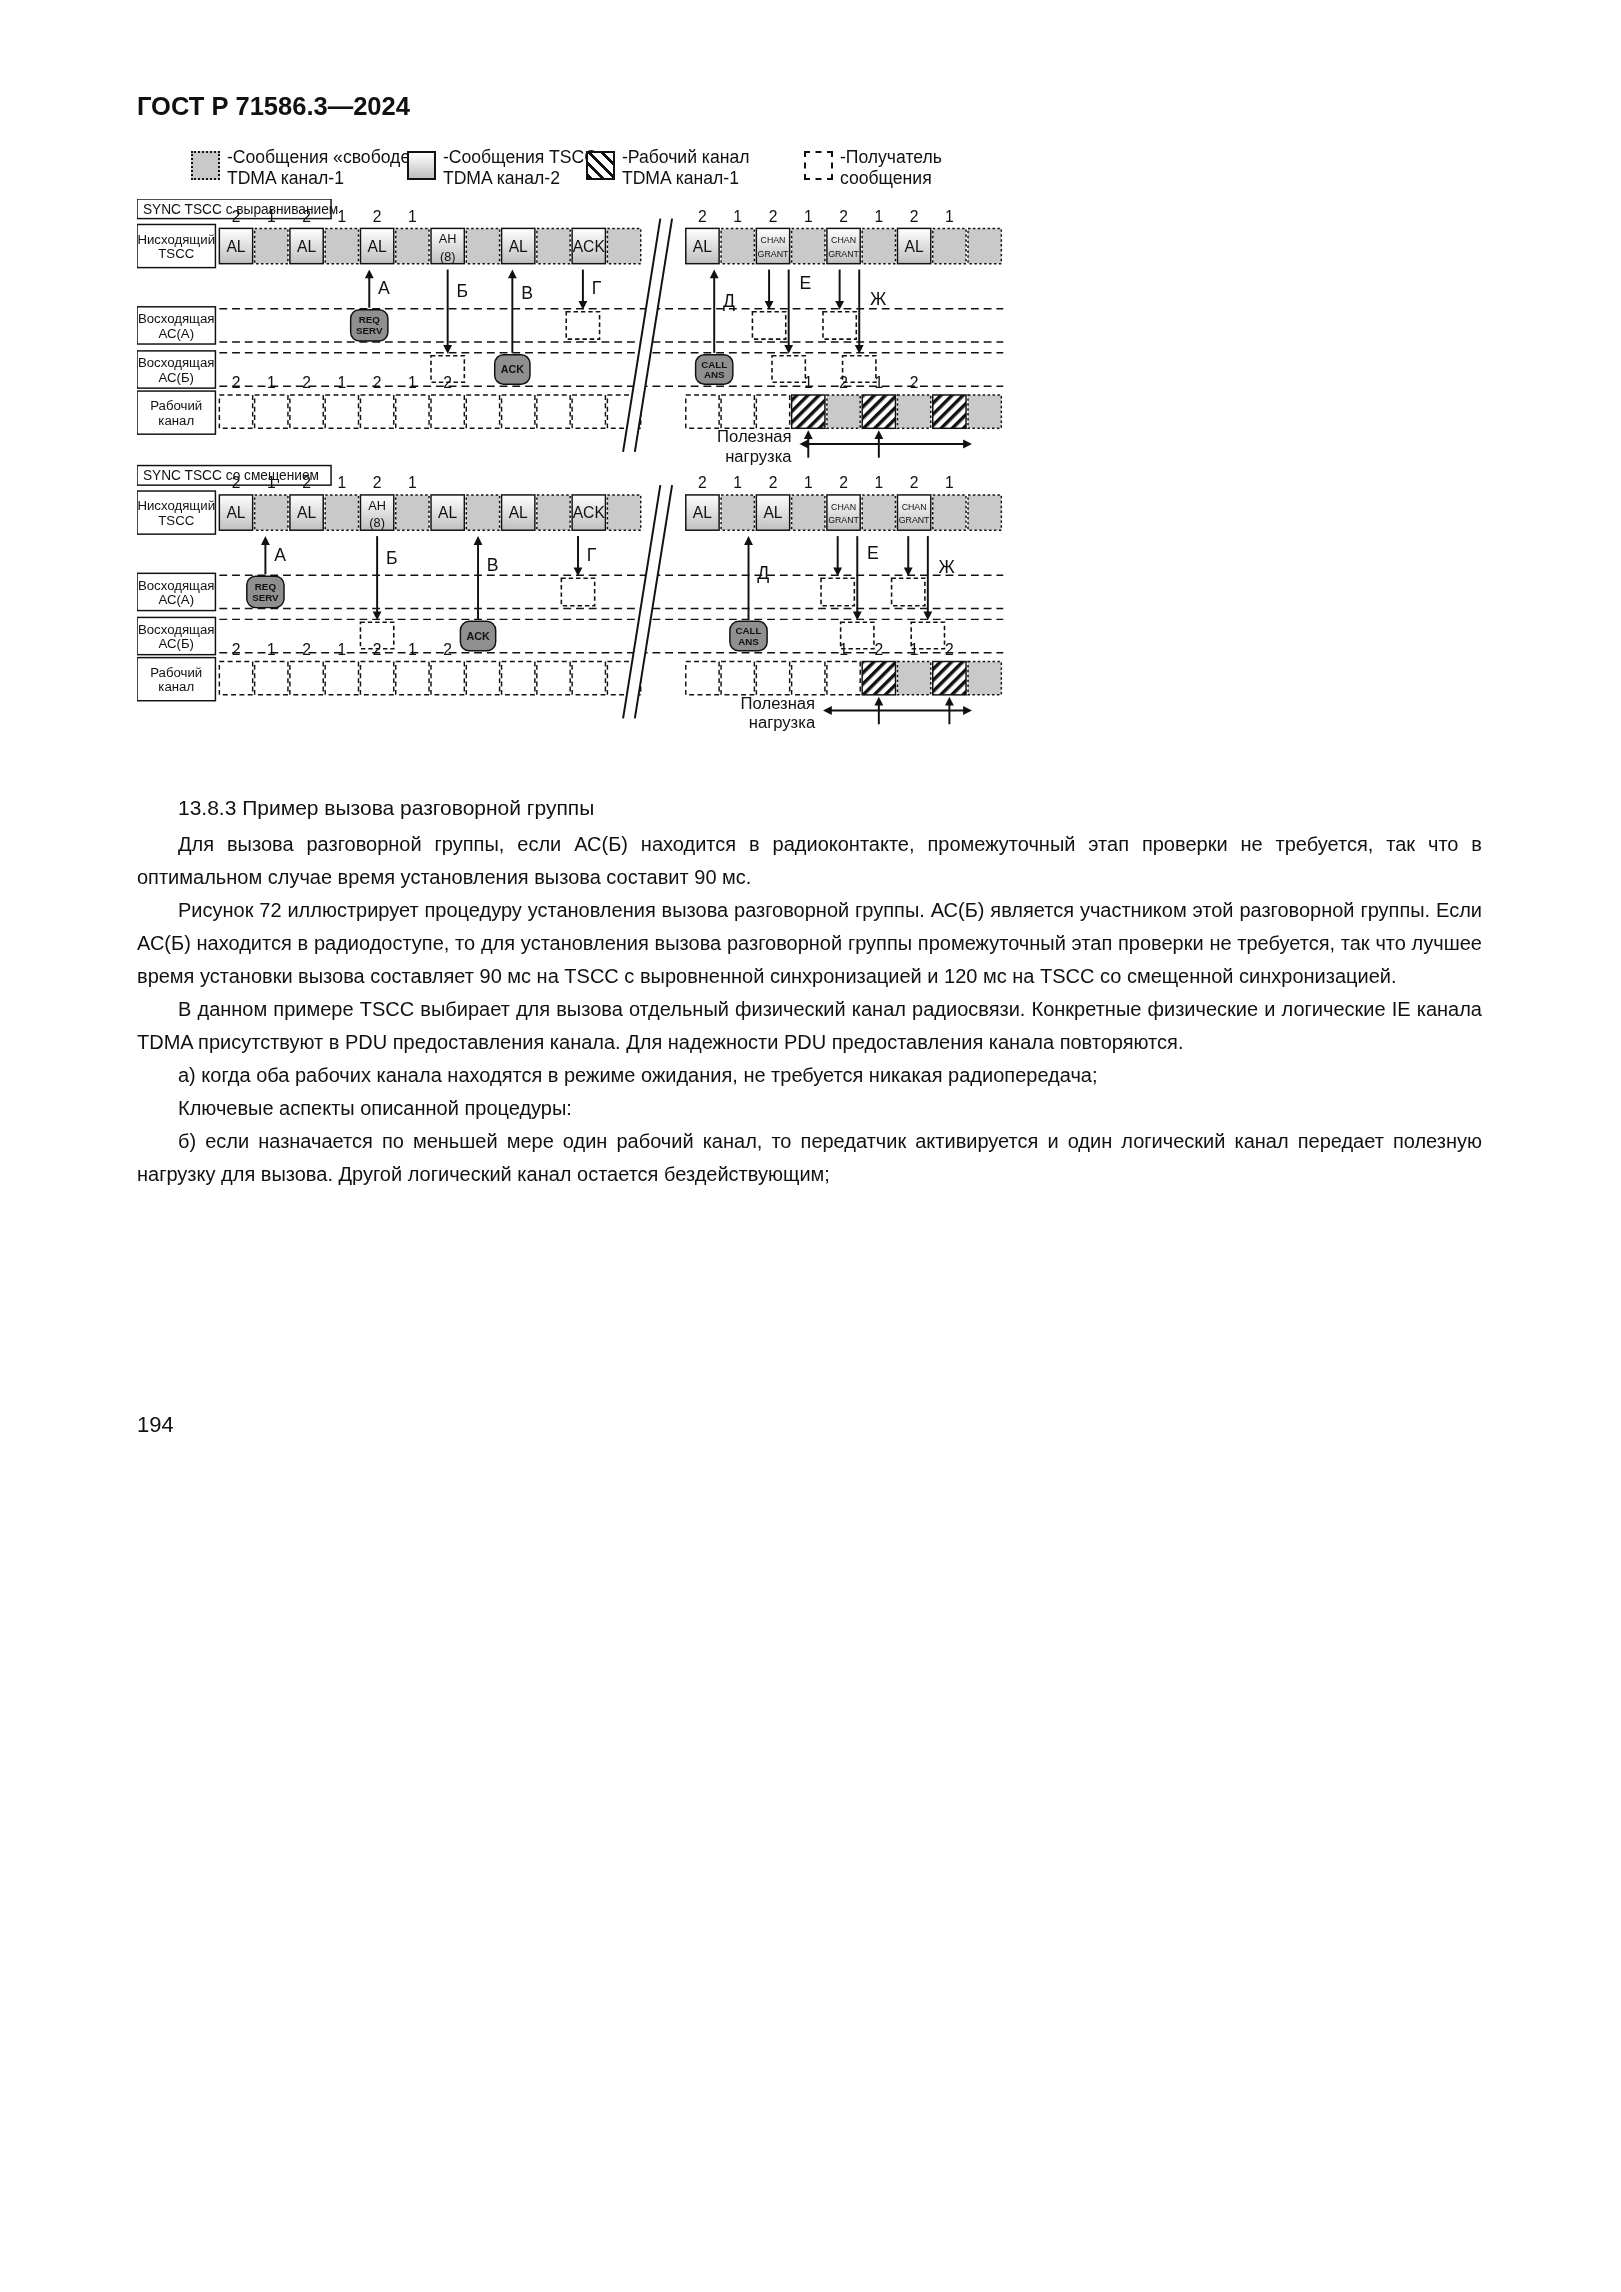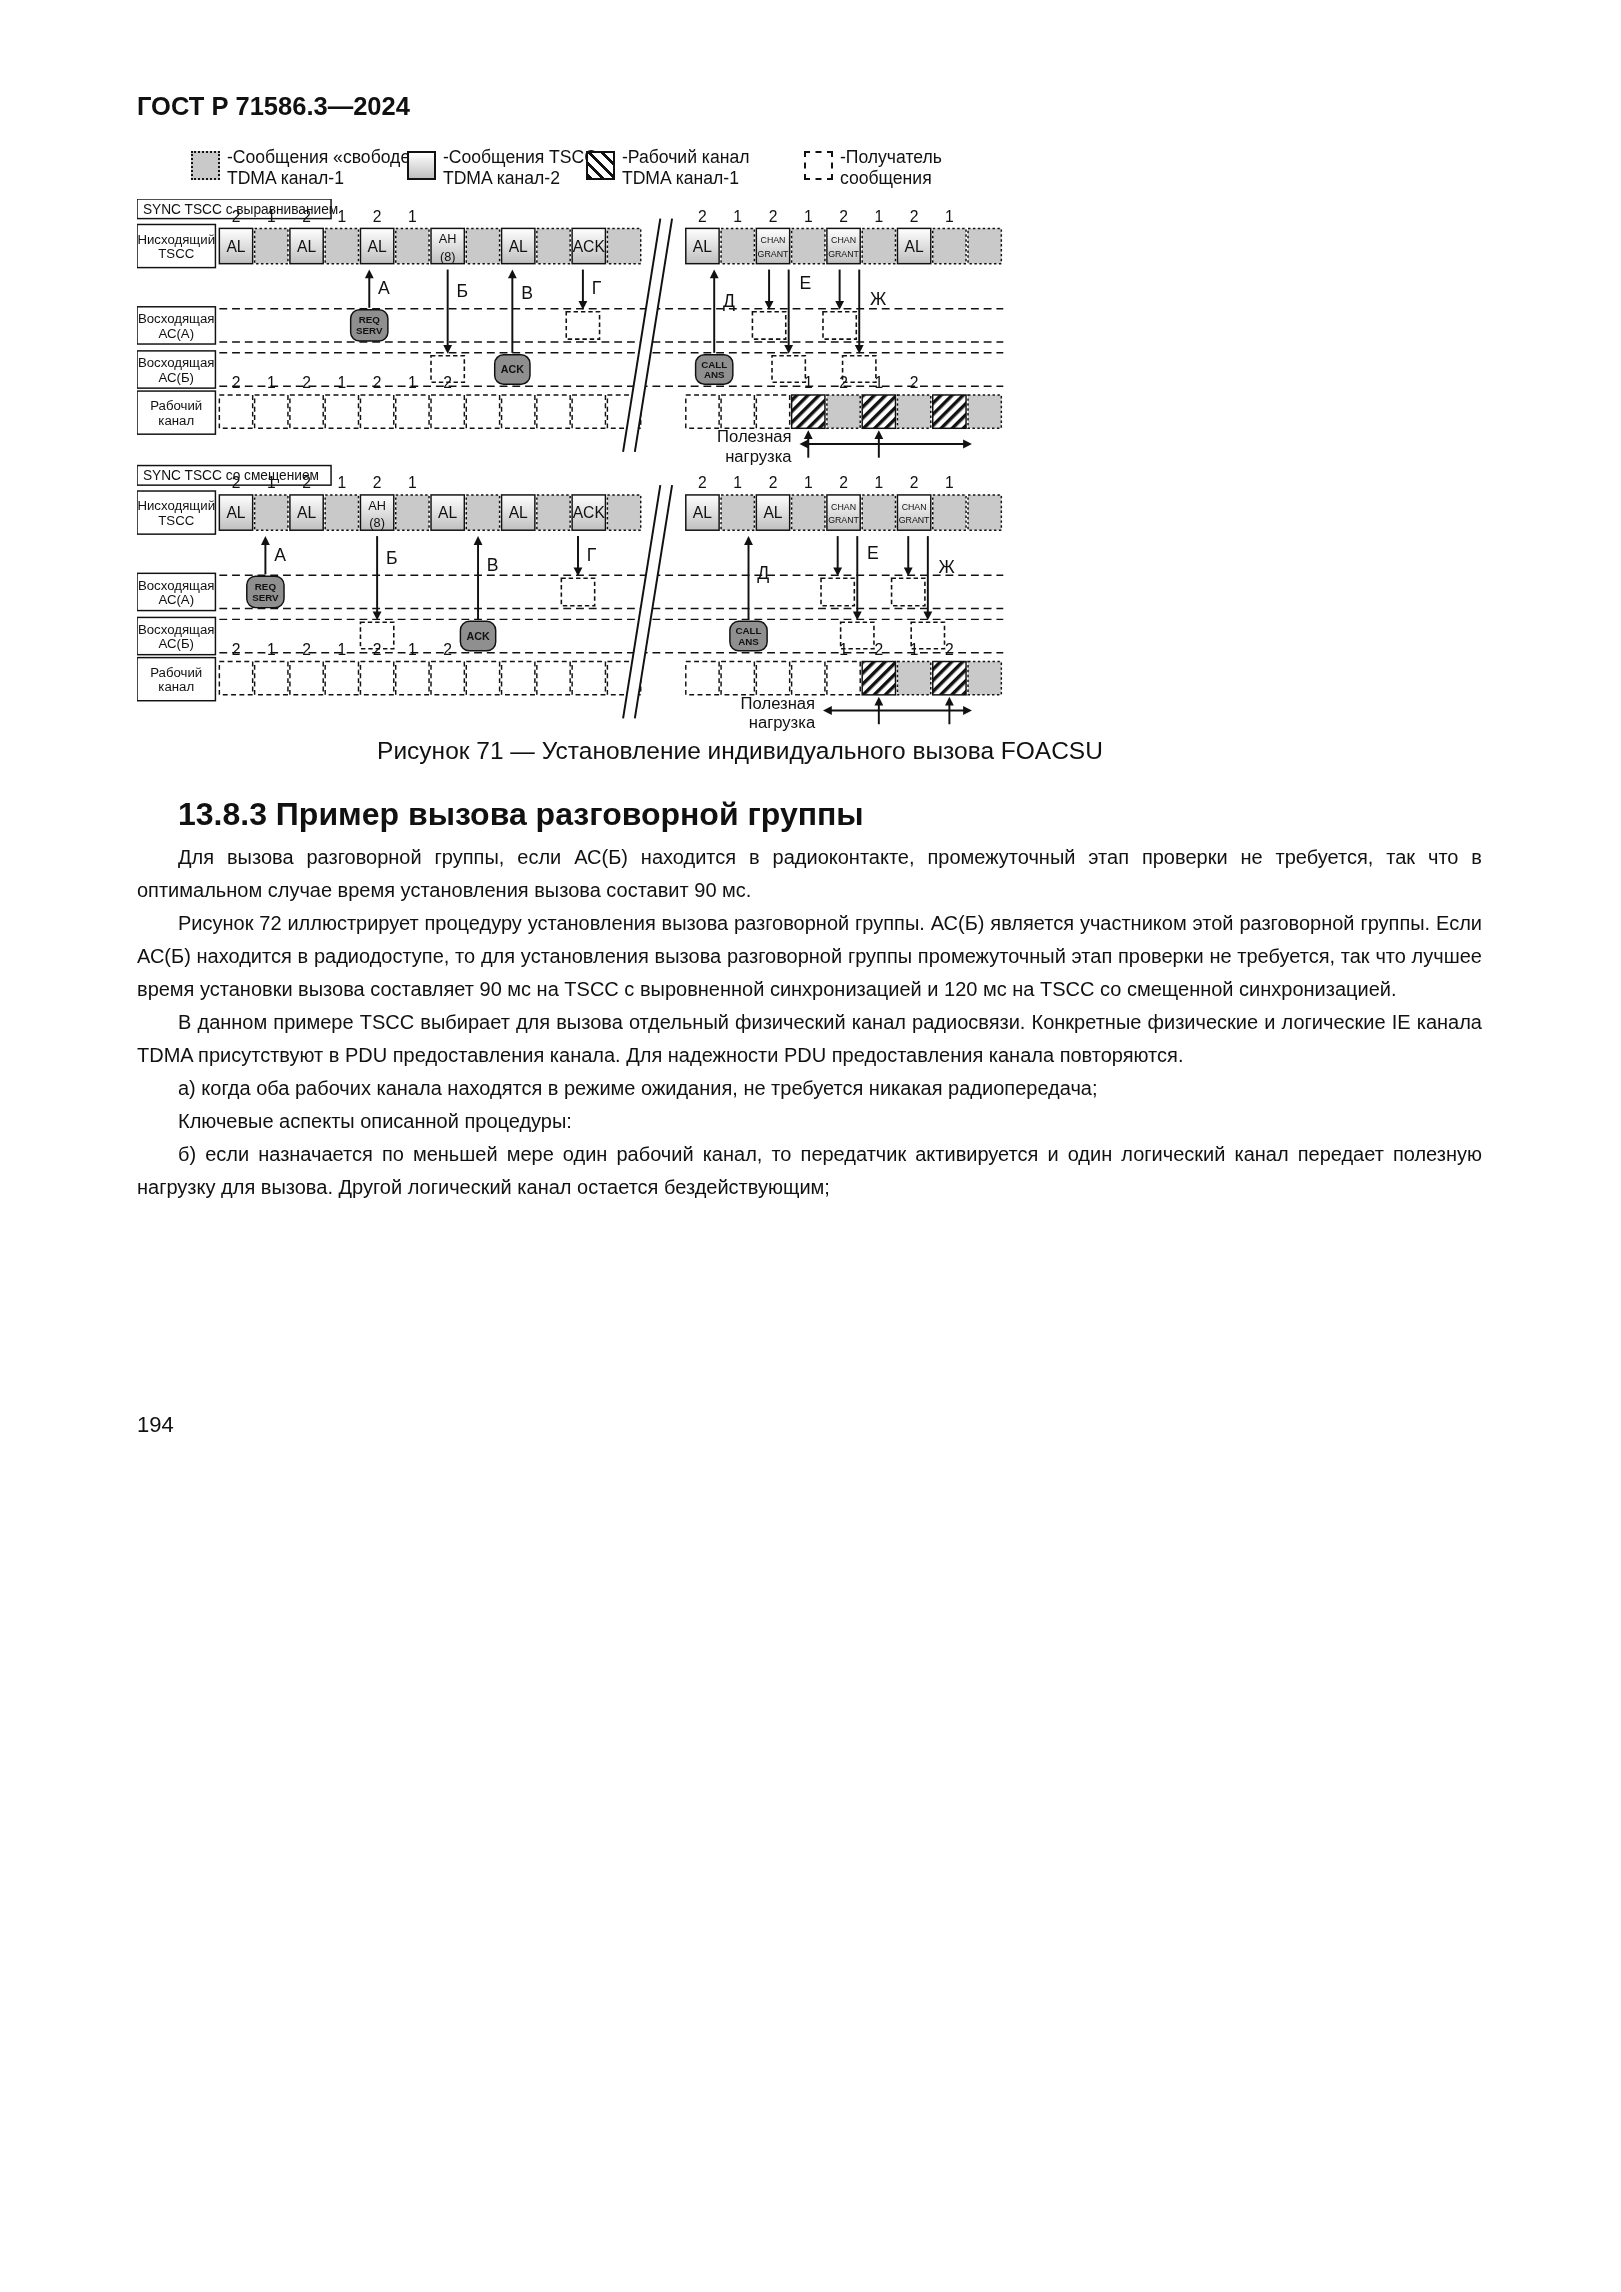--- a/index.html
+++ b/index.html
@@ -27,21 +27,21 @@
   .sl-hatch{fill:url(#phatch);stroke:#111;stroke-width:1.5}
   .track{stroke:#111;stroke-width:1.5;stroke-dasharray:8 5}
   .mbox{fill:#8f8f8f;stroke:#111;stroke-width:1.5}
   .dbox{fill:#ffffff;stroke:#111;stroke-width:1.6;stroke-dasharray:4.5 3}
   .aline{stroke:#111;stroke-width:2}
   .ah{fill:#111}
   .brk{stroke:#111;stroke-width:2}
 
   .caption{position:absolute;left:137px;top:737px;width:1206px;text-align:center;font-size:24.5px}
   .bodytext{position:absolute;left:137px;top:796px;width:1345px}
-  .heading{font-size:32px;font-weight:bold;text-indent:41px;margin:0 0 7.8px 0}
+  .heading{font-size:21px;font-weight:normal;text-indent:41px;margin:0 0 7.8px 0}
   .para{font-size:20px;line-height:33px;text-align:justify;text-indent:41px}
   .pagenum{position:absolute;left:137px;top:1412px;font-size:22px}
 </style>
 </head>
 <body>
 
 <div class="page">
 
   <div class="doc-header">ГОСТ Р 71586.3—2024</div>
 
@@ -380,21 +380,20 @@
       <polygon points="757,508 752.5,517 761.5,517" class="ah"></polygon>
       <line x1="829" y1="536" x2="829" y2="514" class="aline"></line>
       <polygon points="829,508 824.5,517 833.5,517" class="ah"></polygon>
       <text x="692" y="520" font-size="17" text-anchor="end">Полезная</text>
       <text x="692" y="540" font-size="17" text-anchor="end">нагрузка</text>
       <polygon points="534,292 546,292 508,530 496,530" fill="#ffffff"></polygon>
       <line x1="534" y1="292" x2="496" y2="530" class="brk"></line>
       <line x1="546" y1="292" x2="508" y2="530" class="brk"></line>
     </svg>
 
-  <div class="caption">Рисунок 71 — Установление индивидуального вызова FOACSU</div>
 
   <div class="bodytext">
     <h3 class="heading">13.8.3 Пример вызова разговорной группы</h3>
     <div>
         <p class="para">Для вызова разговорной группы, если АС(Б) находится в радиоконтакте, промежуточный этап проверки не требуется, так что в оптимальном случае время установления вызова составит 90 мс.</p>
         <p class="para">Рисунок 72 иллюстрирует процедуру установления вызова разговорной группы. АС(Б) является участником этой разговорной группы. Если АС(Б) находится в радиодоступе, то для установления вызова разговорной группы промежуточный этап проверки не требуется, так что лучшее время установки вызова составляет 90 мс на TSCC с выровненной синхронизацией и 120 мс на TSCC со смещенной синхронизацией.</p>
         <p class="para">В данном примере TSCC выбирает для вызова отдельный физический канал радиосвязи. Конкретные физические и логические IE канала TDMA присутствуют в PDU предоставления канала. Для надежности PDU предоставления канала повторяются.</p>
         <p class="para">а) когда оба рабочих канала находятся в режиме ожидания, не требуется никакая радиопередача;</p>
         <p class="para">Ключевые аспекты описанной процедуры:</p>
         <p class="para">б) если назначается по меньшей мере один рабочий канал, то передатчик активируется и один логический канал передает полезную нагрузку для вызова. Другой логический канал остается бездействующим;</p>

